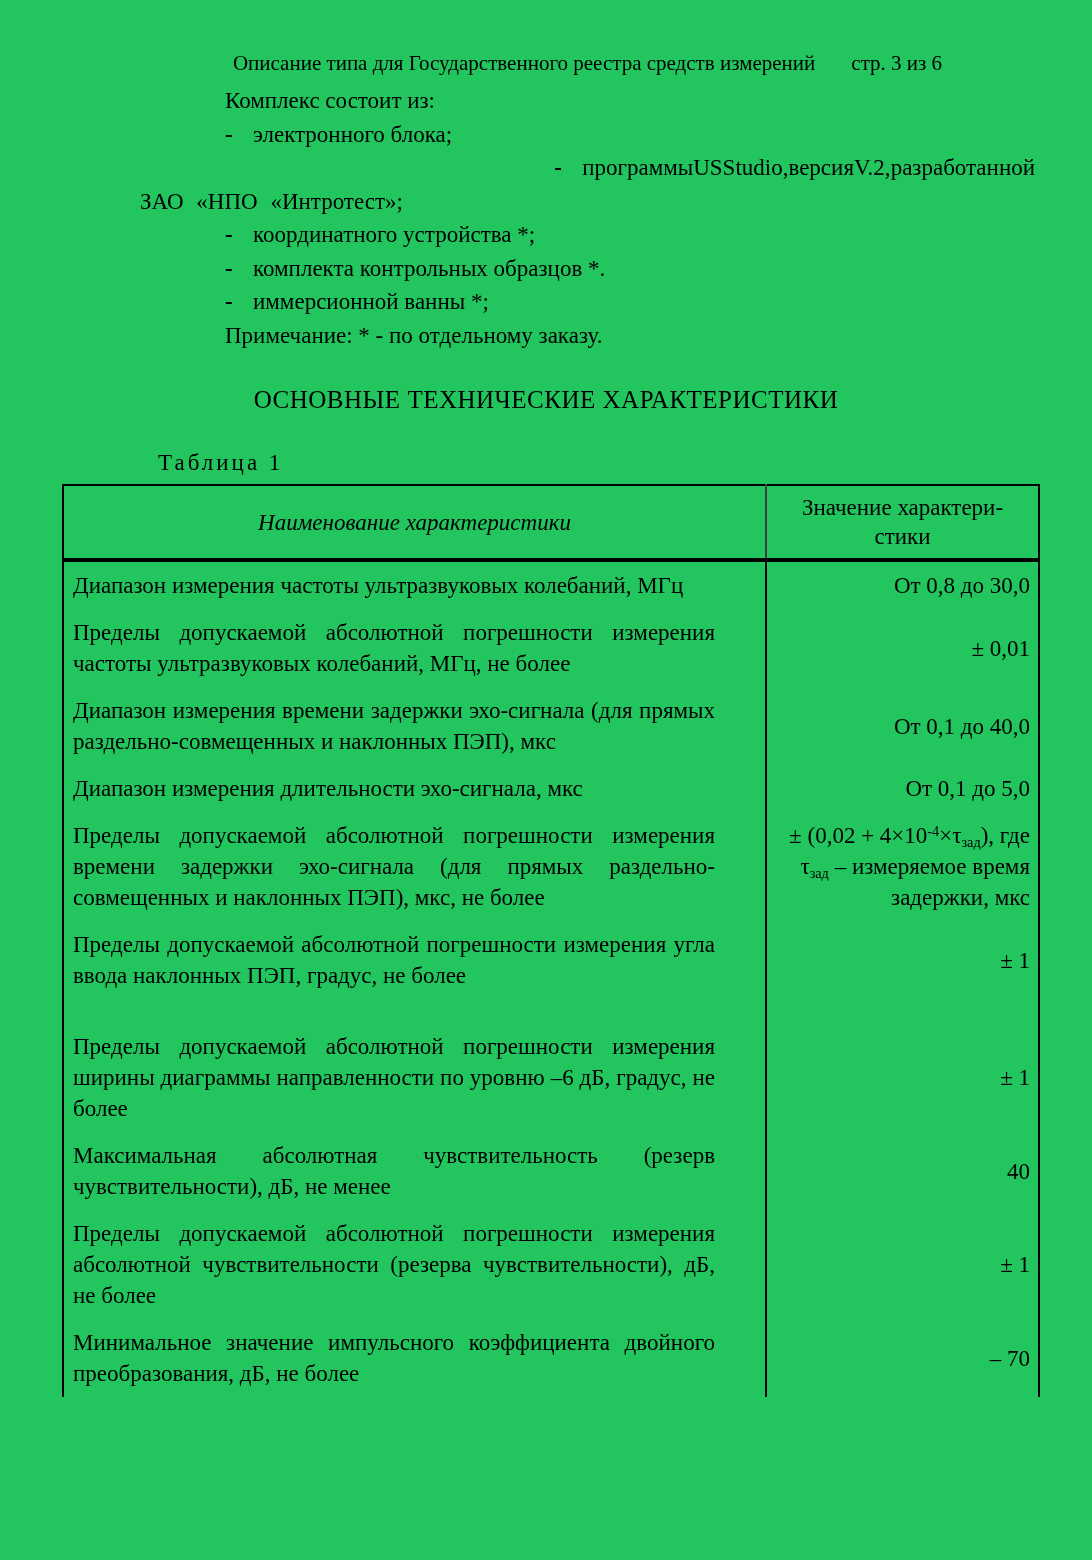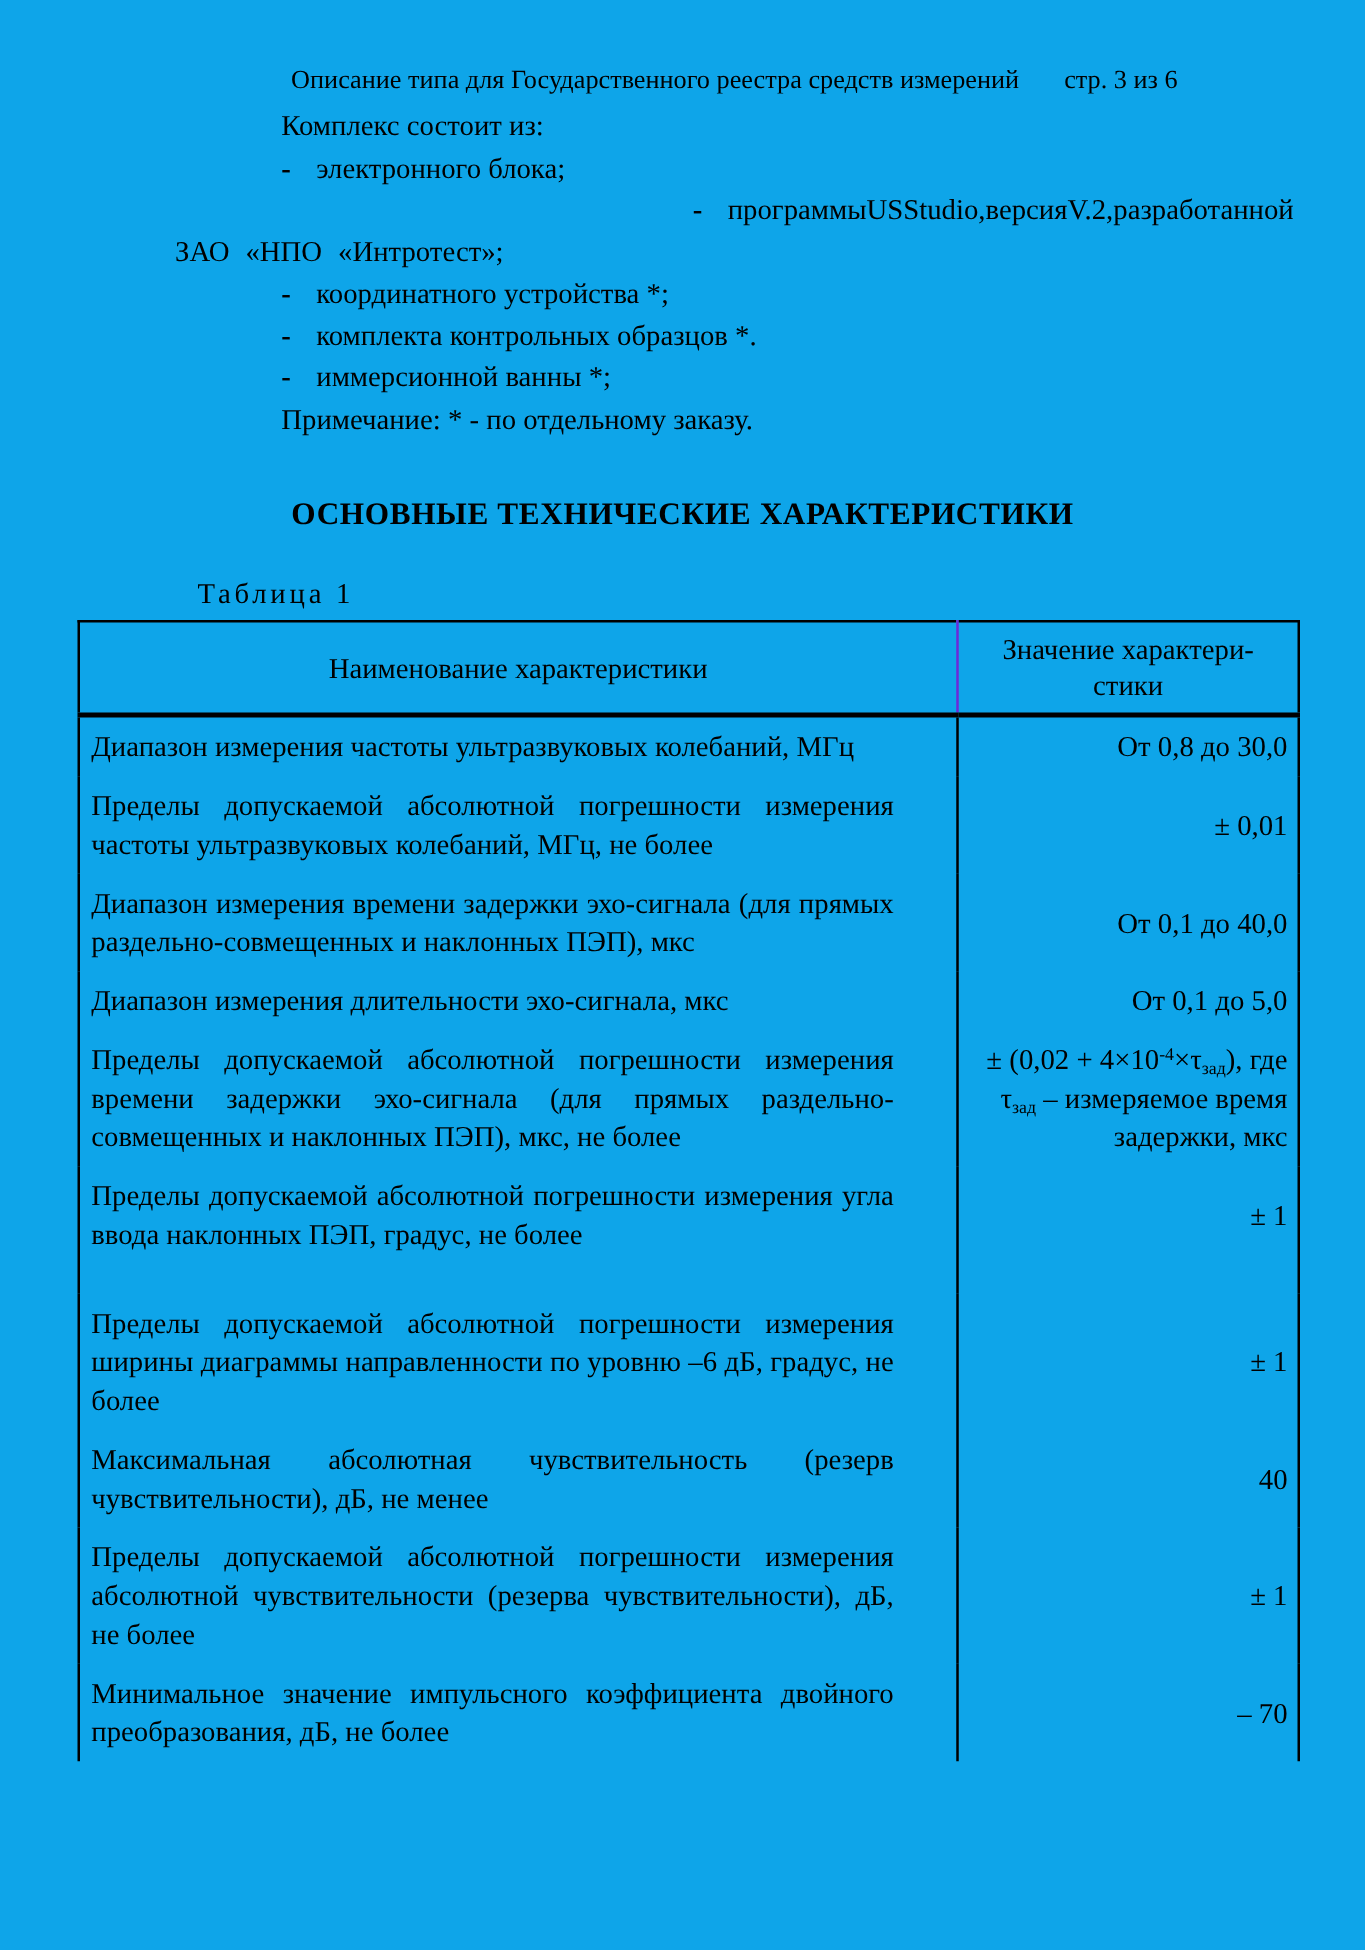--- a/index.html
+++ b/index.html
@@ -1,55 +1,55 @@
 <!DOCTYPE html>
 <html lang="ru"><head>
 <meta charset="utf-8">
 <style>
   * { margin:0; padding:0; box-sizing:border-box; }
   html,body { background:#e8e8e8; }
   body { font-family:"Liberation Serif","DejaVu Serif",serif; color:#000; }
   .page {
     position:relative; width:1092px; height:1560px; margin:0 auto;
-    background:#0ea5e9; overflow:hidden;
+    background:#22c55e; overflow:hidden;
   }
   .doc-header {
     margin:50px 57px 0 140px;
     display:flex; justify-content:center; gap:36px;
     font-size:21px; line-height:26px;
   }
   .intro { margin:8px 57px 0 140px; font-size:23px; line-height:33.5px; }
   .indent { padding-left:85px; }
   .bullet { padding-left:85px; }
   .bullet .dash { display:inline-block; width:28px; font-weight:700; }
   .program-line { padding-left:85px; display:flex; justify-content:flex-end; }
   .program-line .first .dash { display:inline-block; width:28px; font-weight:700; }
   .zao-line { word-spacing:7px; }
   .section-title {
-    margin-top:46px; text-align:center;
-    font-size:25px; font-weight:700; letter-spacing:0.5px;
+    margin-top:34px; text-align:center;
+    font-size:25px; font-weight:400; letter-spacing:0.5px;
   }
   .table-caption {
     margin:36px 0 8px 158px;
     font-size:23px; letter-spacing:3px;
   }
   table.main {
     margin-left:62px; width:976px;
     border-collapse:collapse; table-layout:fixed;
     border:2px solid #000; border-bottom:none;
   }
   col.c-name  { width:703px; }
   col.c-value { width:273px; }
   thead th {
     border-bottom:4px solid #000;
     font-weight:400; font-size:23px; line-height:29px;
     text-align:center; vertical-align:middle;
     padding:7px 8px;
   }
-  thead th.name  { border-right:2px solid #6d28d9; }
+  thead th.name  { border-right:2px solid #404040;font-style:italic; }
   thead th.value { white-space:pre-line; }
   tbody td { font-size:23px; line-height:31px; vertical-align:middle; }
   tbody td.name {
     border-right:2px solid #000;
     text-align:justify; padding:8px 50px 8px 9px;
   }
   tbody td.value { text-align:right; padding:8px 8px; }
   
   tbody tr:nth-child(6) td { padding-bottom:32px; }
   sup, sub { font-size:62%; line-height:0; }

